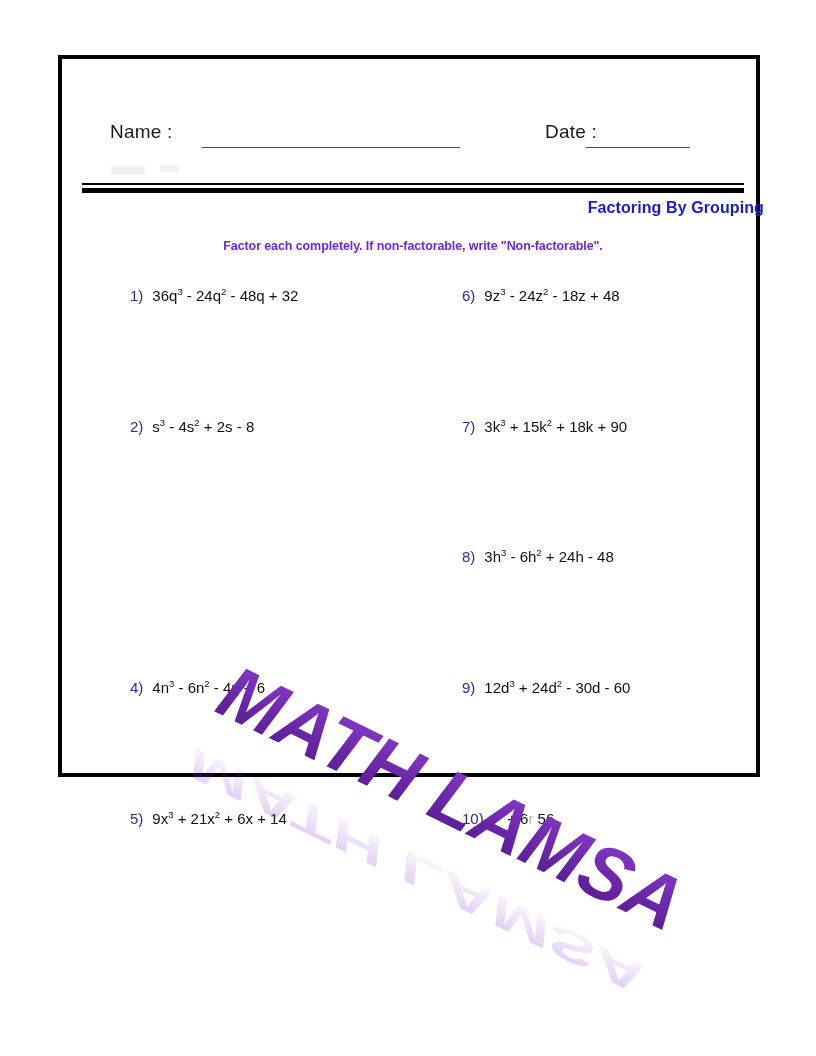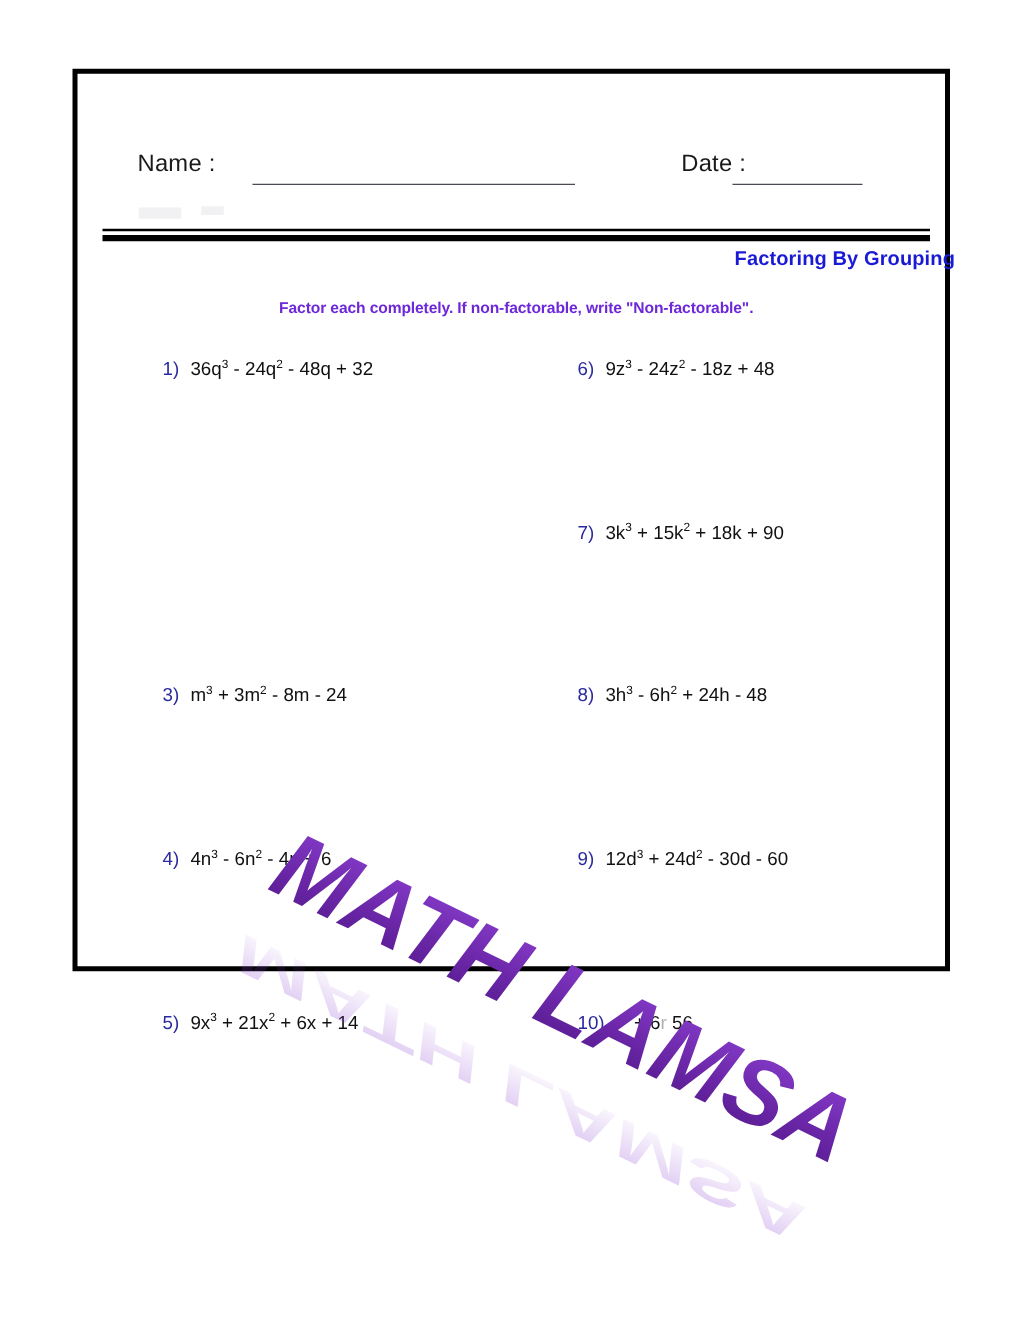--- a/index.html
+++ b/index.html
@@ -193,21 +193,21 @@
     <span class="line-thin"></span>
     <span class="line-thick"></span>
   </div>
 
   <div class="worksheet-title">Factoring By Grouping</div>
 
   <div class="instructions">Factor each completely. If non-factorable, write "Non-factorable".</div>
 
   <div class="problems">
       <div class="problem col-left row-1"><span class="pnum">1)</span><span class="pexpr"><span>36q</span><sup>3</sup><span> - 24q</span><sup>2</sup><span> - 48q + 32</span></span></div>
-      <div class="problem col-left row-3"><span class="pnum">3)</span><span class="pexpr"><span>m</span><sup>3</sup><span> + 3m</span><sup>2</sup><span> - 8m - 24</span></span></div>
+      <div class="problem col-left row-2"><span class="pnum">2)</span><span class="pexpr"><span>s</span><sup>3</sup><span> - 4s</span><sup>2</sup><span> + 2s - 8</span></span></div>
       <div class="problem col-left row-4"><span class="pnum">4)</span><span class="pexpr"><span>4n</span><sup>3</sup><span> - 6n</span><sup>2</sup><span> - 4n + 6</span></span></div>
       <div class="problem col-left row-5"><span class="pnum">5)</span><span class="pexpr"><span>9x</span><sup>3</sup><span> + 21x</span><sup>2</sup><span> + 6x + 14</span></span></div>
       <div class="problem col-right row-1"><span class="pnum">6)</span><span class="pexpr"><span>9z</span><sup>3</sup><span> - 24z</span><sup>2</sup><span> - 18z + 48</span></span></div>
       <div class="problem col-right row-2"><span class="pnum">7)</span><span class="pexpr"><span>3k</span><sup>3</sup><span> + 15k</span><sup>2</sup><span> + 18k + 90</span></span></div>
       <div class="problem col-right row-3"><span class="pnum">8)</span><span class="pexpr"><span>3h</span><sup>3</sup><span> - 6h</span><sup>2</sup><span> + 24h - 48</span></span></div>
       <div class="problem col-right row-4"><span class="pnum">9)</span><span class="pexpr"><span>12d</span><sup>3</sup><span> + 24d</span><sup>2</sup><span> - 30d - 60</span></span></div>
       <div class="problem col-right row-5"><span class="pnum">10)</span><span class="pexpr"><span>r</span><sup>3</sup><span> + 6</span><span class="obscured">r</span><span class="obscured">        </span><span>56</span></span></div>
     </div>
 
   <div class="watermark">

